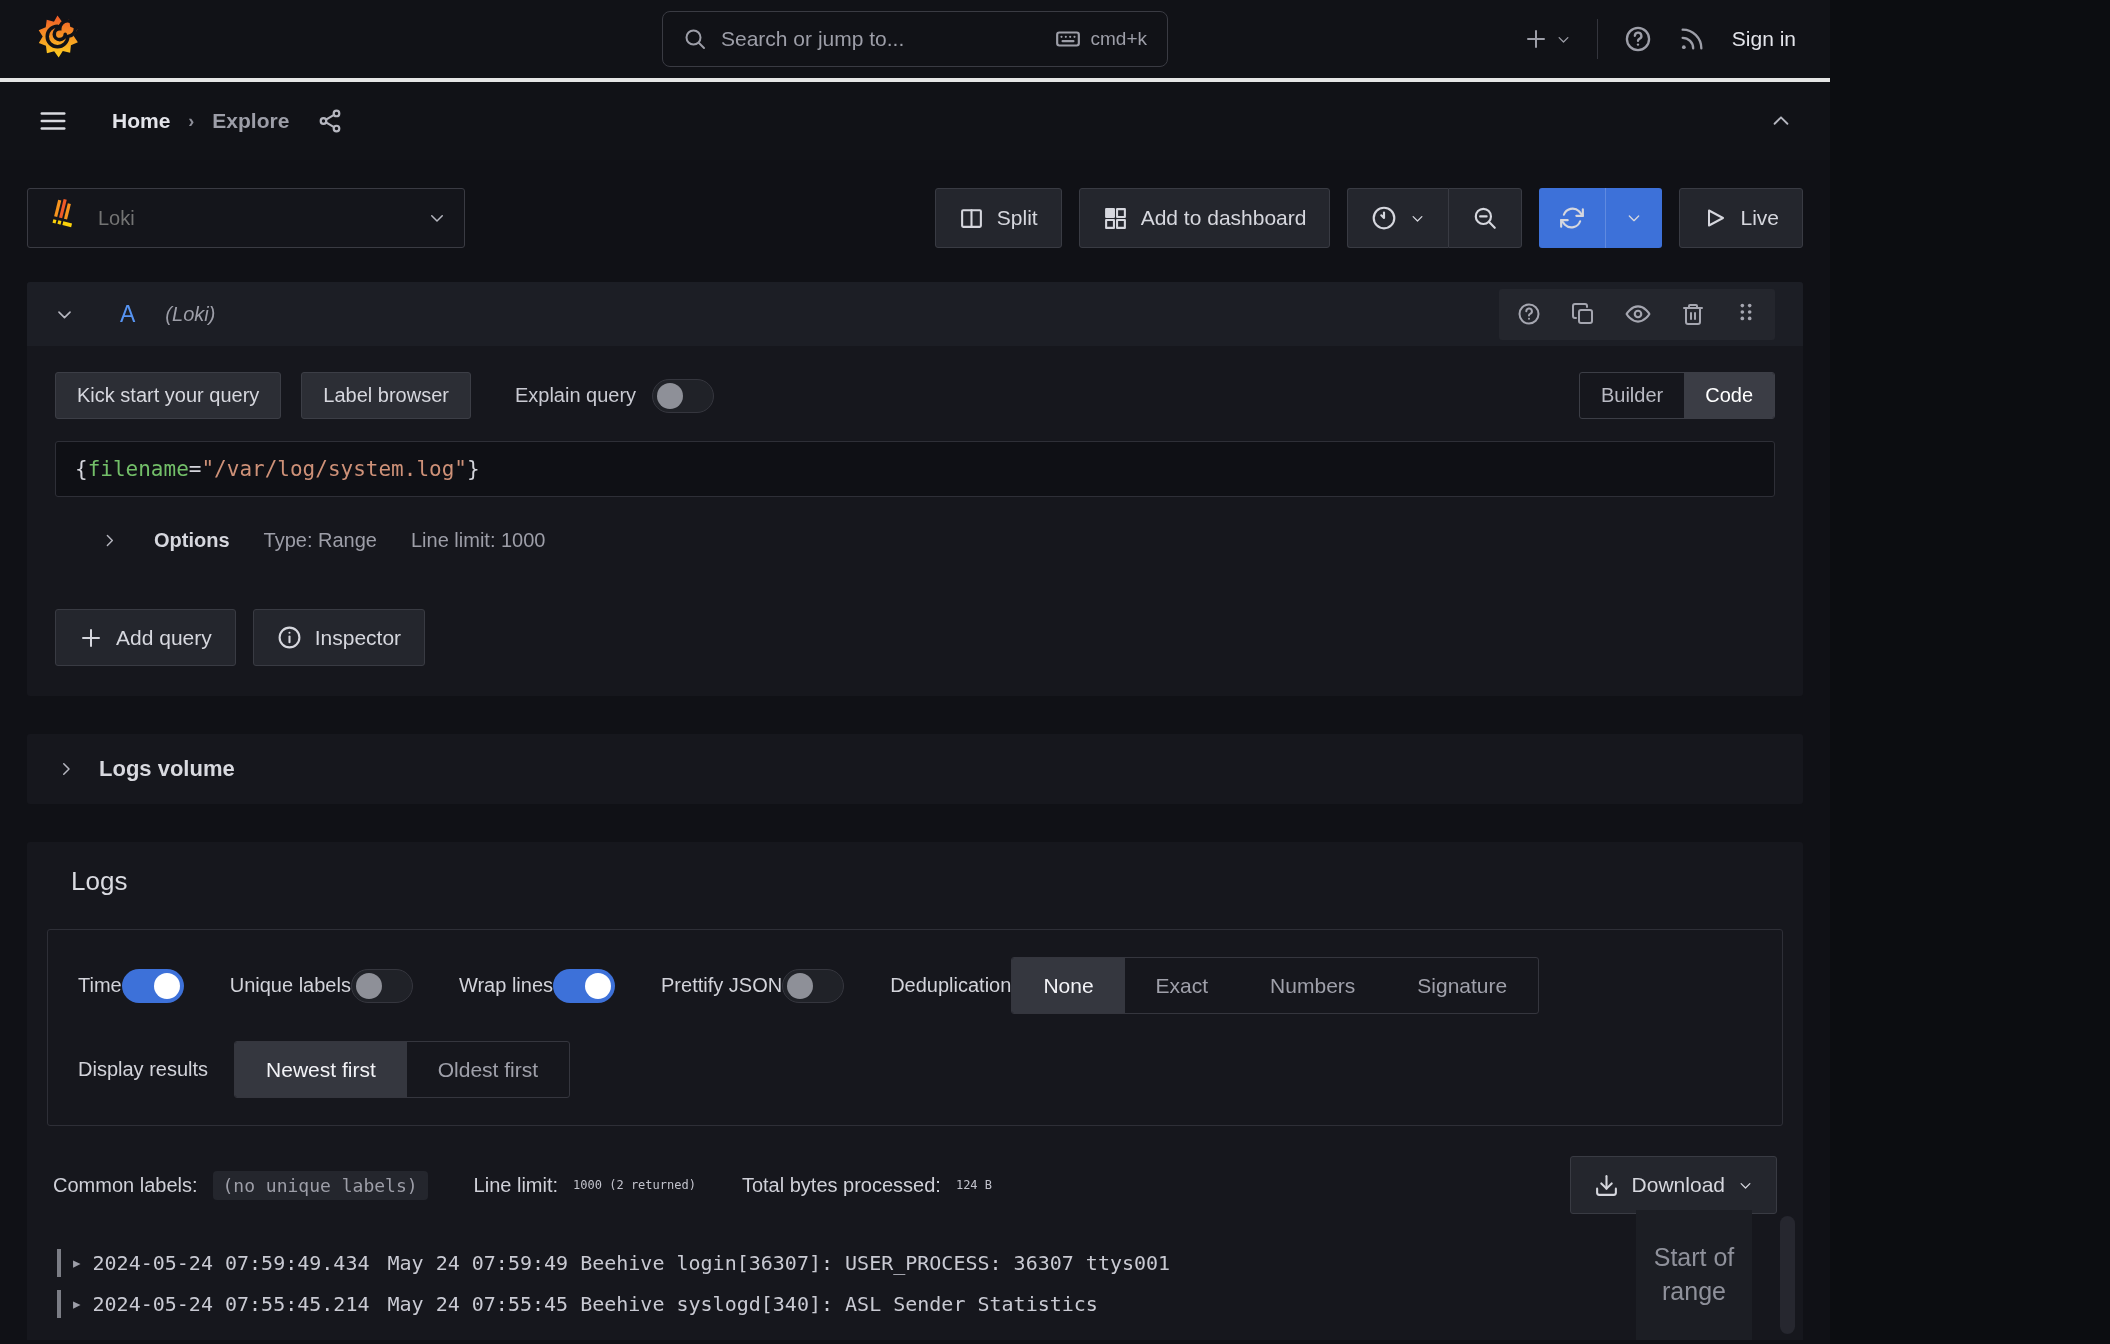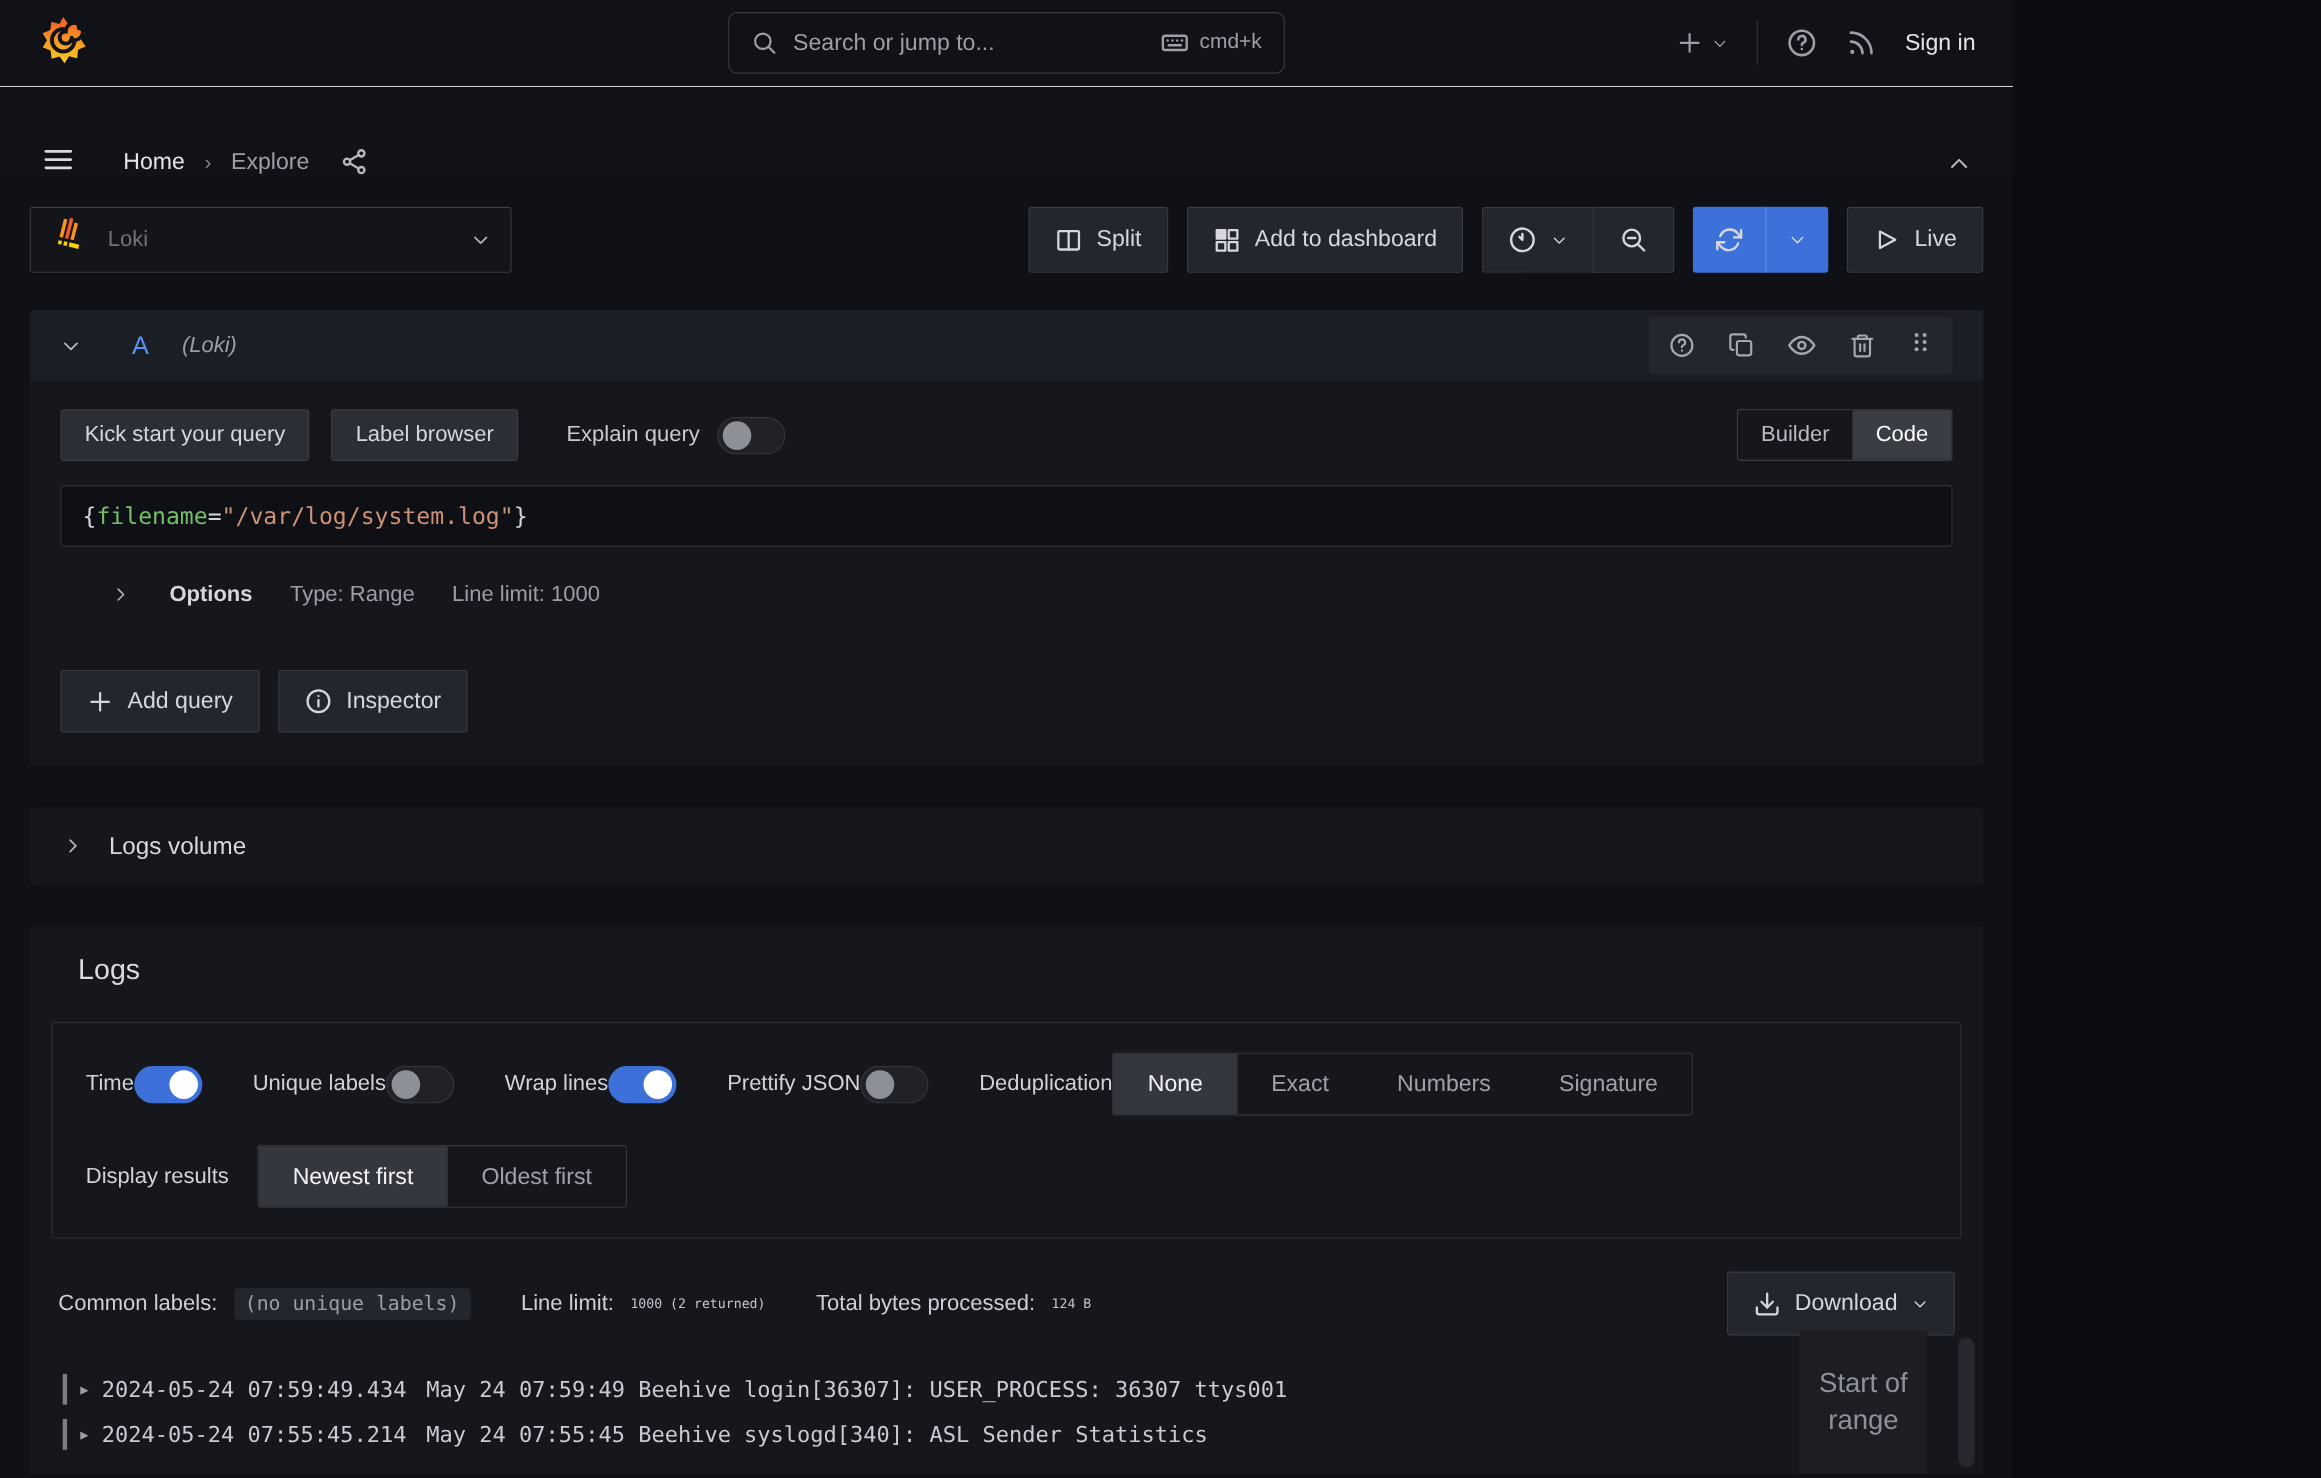--- a/index.html
+++ b/index.html
@@ -22,21 +22,21 @@
     cursor:text;
   }
   .searchbox .ph { font-size:21px; }
   .searchbox .right { margin-left:auto; display:flex; align-items:center; gap:10px; font-size:19px; }
   .topbar-right { margin-left:auto; display:flex; align-items:center; gap:26px; color:#9d9ea8; }
   .plus-group { display:flex; align-items:center; gap:8px; cursor:pointer; }
   .vdivider { width:1px; height:40px; background:#34353d; }
   .signin { color:#e3e4ea; font-size:21px; font-weight:500; cursor:pointer; }
 
   
-  .crumb-bar { height:82px; display:flex; align-items:flex-end; padding:0 38px; background:#111217; border-top:1px solid #e5e5e5; }
+  .crumb-bar { height:82px; display:flex; align-items:center; padding:0 38px; background:#111217; border-top:4px solid #e5e5e5;font-weight:bold; }
   .crumb-bar .burger { color:#d9dae0; cursor:pointer; margin-right:44px; }
   .crumb { display:flex; align-items:center; gap:18px; font-size:21px; }
   .crumb .home { color:#e3e4ea; cursor:pointer; }
   .crumb .sep { color:#8d8e98; font-size:18px; }
   .crumb .cur { color:#9d9ea8; }
   .share { color:#b6b7c0; margin-left:28px; cursor:pointer; }
   .collapse-top { margin-left:auto; color:#b6b7c0; cursor:pointer; }
 
   
   .explore-toolbar { display:flex; align-items:center; padding:28px 27px 0; }
@@ -90,21 +90,21 @@
   .opt-row { margin-top:20px; display:flex; align-items:center; gap:34px; padding-left:46px; height:46px; }
   .opt-row .chev { color:#b6b7c0; cursor:pointer; }
   .opt-row .opt-label { color:#d6d7de; font-size:20px; font-weight:700; margin-left:2px; }
   .opt-row .opt-sub { color:#9d9ea8; font-size:20px; }
   .q-buttons { display:flex; gap:17px; margin-top:46px; }
   .q-buttons .btn { height:57px; }
 
   
   .logs-volume { margin:38px 27px 0; height:70px; background:#16171d; border-radius:3px; display:flex; align-items:center; gap:24px; padding:0 30px; }
   .logs-volume .chev { color:#b6b7c0; cursor:pointer; }
-  .logs-volume .lv-title { font-size:22px; font-weight:400; color:#d8d9df;text-align:center; }
+  .logs-volume .lv-title { font-size:22px; font-weight:700; color:#d8d9df;text-align:center; }
 
   
   .logs-panel { margin:38px 27px 0; height:498px; background:#16171d; border-radius:3px 3px 0 0; padding:24px 20px 0; position:relative; overflow:hidden; }
   .logs-title { font-size:26px; font-weight:500; color:#dadbe1; padding-left:24px; }
   .controls-box { margin:32px 0 0 0; border:1px solid #2e2f37; border-radius:3px; padding:27px 30px; display:flex; flex-direction:column; gap:27px; }
   .ctl-row { display:flex; align-items:center; }
   .ctl-group { display:flex; align-items:center; margin-right:46px; }
   .ctl-label { font-size:20px; font-weight:500; color:#d2d3da; }
   .toggle { position:relative; width:62px; height:34px; border-radius:17px; cursor:pointer; flex:none; }
   .toggle.on { background:#3d71d9; }

